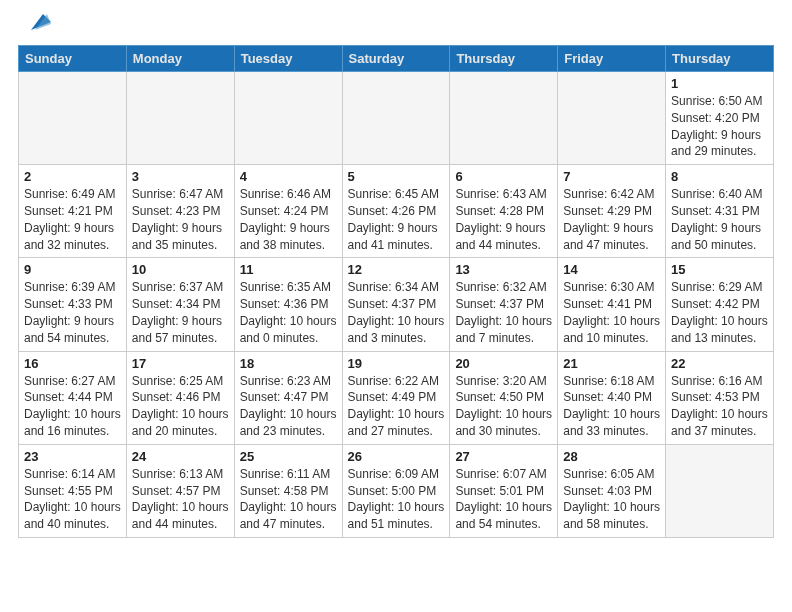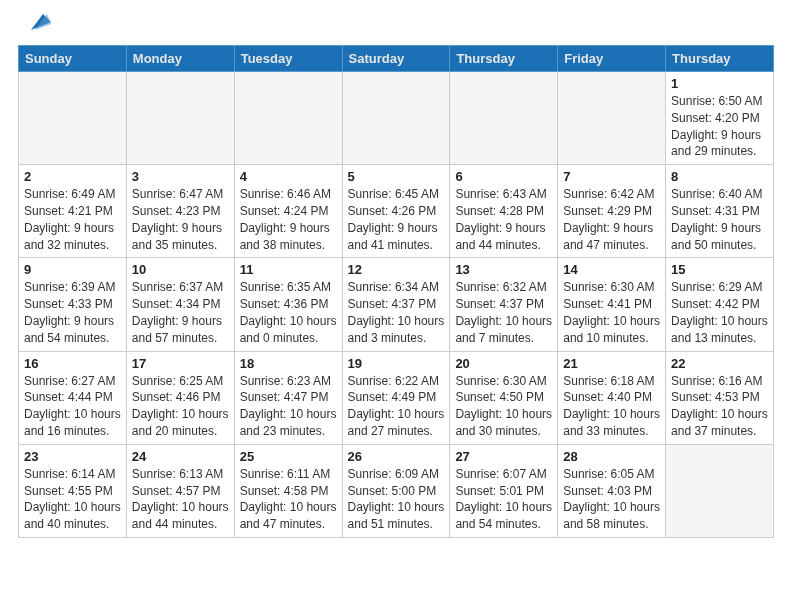--- a/index.html
+++ b/index.html
@@ -242,21 +242,21 @@
 Daylight: 10 hours and 23 minutes.</div>
           </td>
           <td>
             <span class="day-num">19</span>
             <div class="day-info">Sunrise: 6:22 AM
 Sunset: 4:49 PM
 Daylight: 10 hours and 27 minutes.</div>
           </td>
           <td>
             <span class="day-num">20</span>
-            <div class="day-info">Sunrise: 6:30 AM
+            <div class="day-info">Sunrise: 3:20 AM
 Sunset: 4:50 PM
 Daylight: 10 hours and 30 minutes.</div>
           </td>
           <td>
             <span class="day-num">21</span>
             <div class="day-info">Sunrise: 6:18 AM
 Sunset: 4:40 PM
 Daylight: 10 hours and 33 minutes.</div>
           </td>
           <td>

